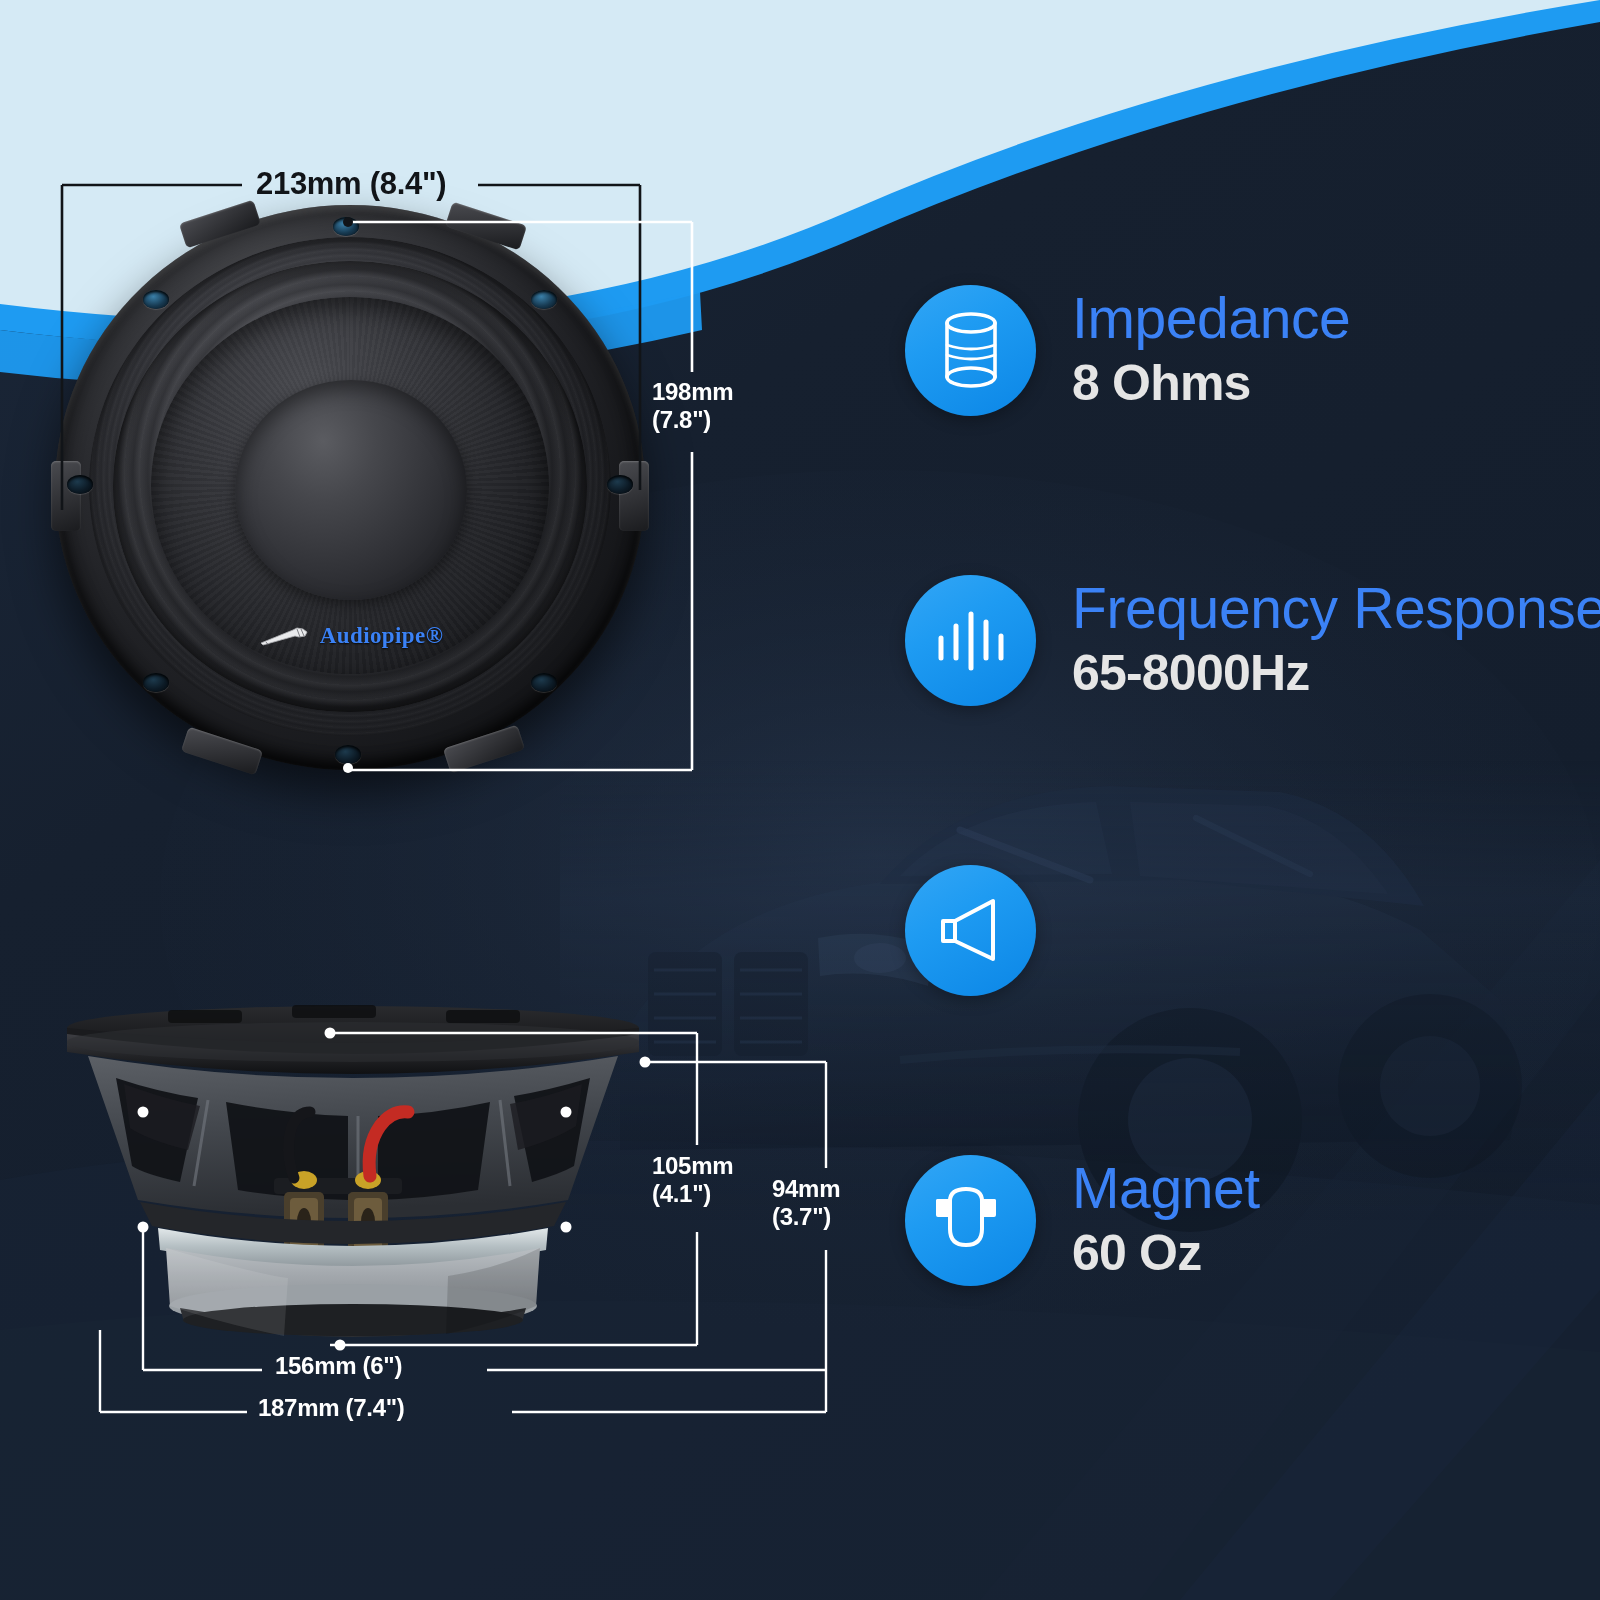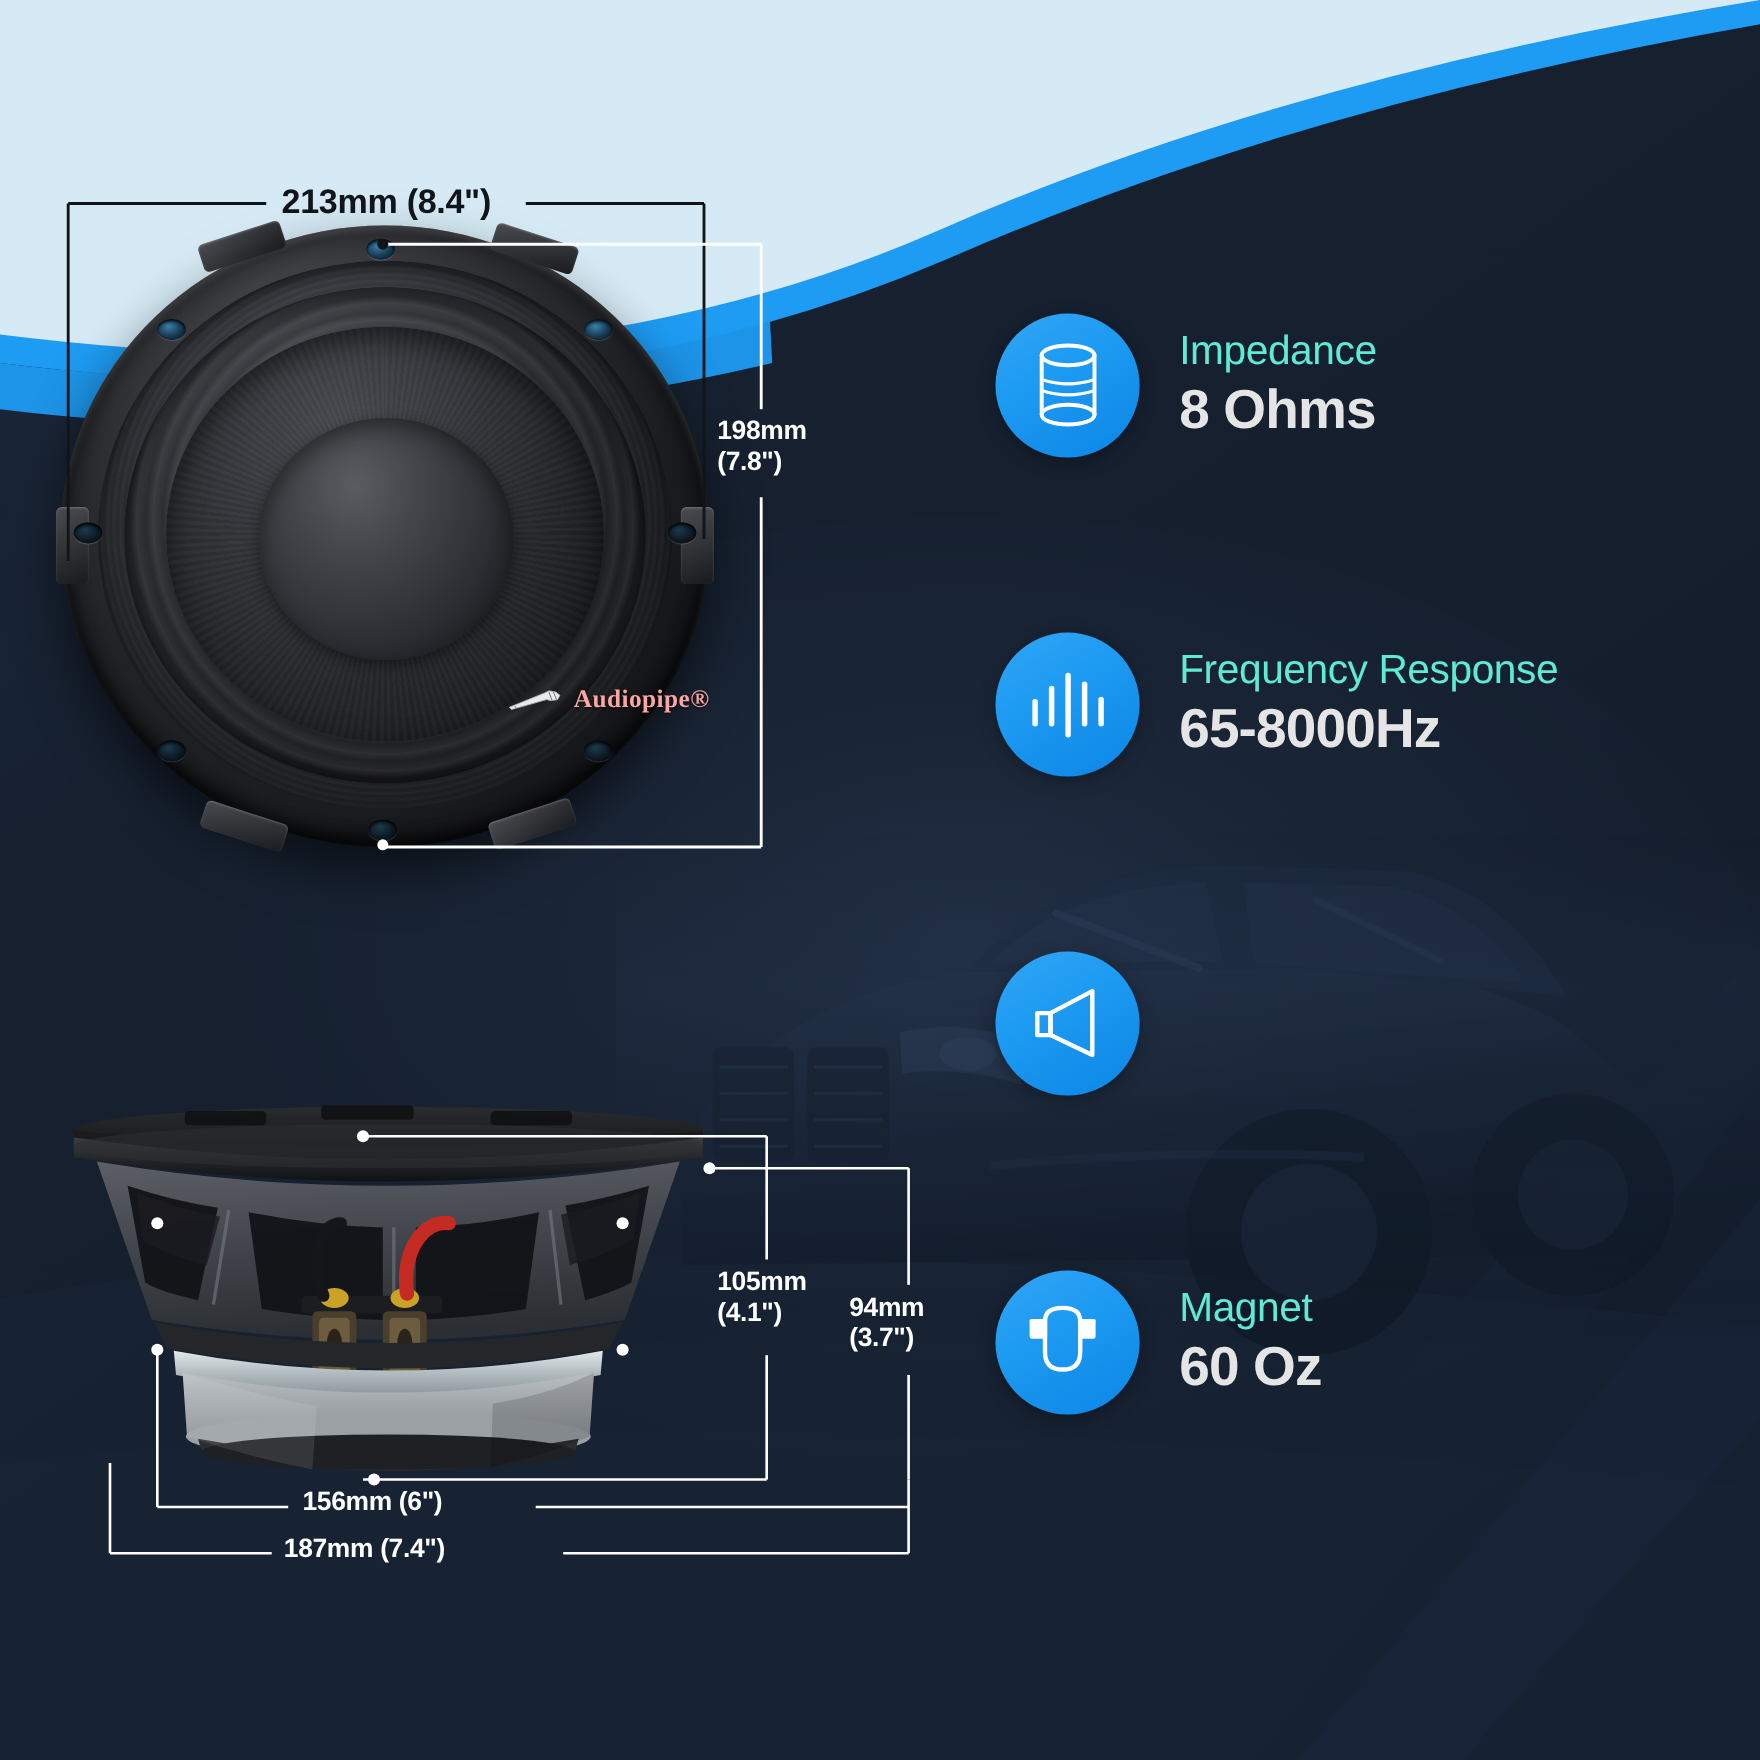--- a/index.html
+++ b/index.html
@@ -58,22 +58,22 @@
       repeating-conic-gradient(from 0deg at 50% 50%, rgba(255,255,255,.022) 0deg 1.1deg, rgba(0,0,0,.03) 1.1deg 2.2deg),
       radial-gradient(ellipse at 40% 26%, #4a4b50 0%, #3a3b40 26%, #26272b 58%, #16171a 88%, #0e0f12 100%);
     box-shadow:inset 0 10px 26px rgba(0,0,0,.55);
   }
   .sf-dome {
     position:absolute; left:180px; top:175px; width:232px; height:220px; border-radius:50%;
     background:radial-gradient(ellipse at 38% 28%, #5b5c61 0%, #46474c 26%, #313237 58%, #1e1f23 86%, #131418 100%);
     box-shadow:inset 0 8px 20px rgba(0,0,0,.42), 0 5px 14px rgba(0,0,0,.45);
   }
   .sf-logo {
-    position:absolute; left:0; right:0; top:418px; text-align:right;
-    color:#fca5a5; font-family:"Liberation Serif", serif; font-weight:700;
+    position:absolute; left:0; right:0; top:418px; text-align:center;
+    color:#3b82f6; font-family:"Liberation Serif", serif; font-weight:700;
     font-size:23px; letter-spacing:.4px; text-shadow:0 1px 2px rgba(0,0,0,.85);
     white-space:nowrap;
   }
   .sf-logo .mark{ display:inline-block; vertical-align:-3px; margin-right:5px; }
 
   
   .speaker-side { position:absolute; left:48px; top:1000px; width:610px; height:340px; }
 
   
   .dim-svg { position:absolute; inset:0; width:1600px; height:1600px; pointer-events:none; }
@@ -89,21 +89,21 @@
   .spec-row { display:flex; align-items:center; height:164px; margin-bottom:126px; }
   .spec-row:last-child{ margin-bottom:0; }
   .spec-icon {
     width:131px; height:131px; border-radius:50%; flex:0 0 131px;
     background:linear-gradient(150deg,#33a6f5 0%,#1e9bf2 38%,#0b86e6 100%);
     display:flex; align-items:center; justify-content:center;
     box-shadow:0 4px 16px rgba(0,0,0,.30);
   }
   .spec-text { margin-left:36px; }
   .spec-name {
-    color:#5eead4; font-size:37px; font-weight:400; letter-spacing:-.4px;
+    color:#3b82f6; font-size:57px; font-weight:400; letter-spacing:-.4px;
     line-height:1.08; white-space:nowrap;
   }
   .spec-value {
     color:#e5e5e5; font-size:50px; font-weight:700; letter-spacing:-.8px;
     line-height:1.16; margin-top:4px; white-space:nowrap;
   }
 </style>
 </head>
 <body>
 

